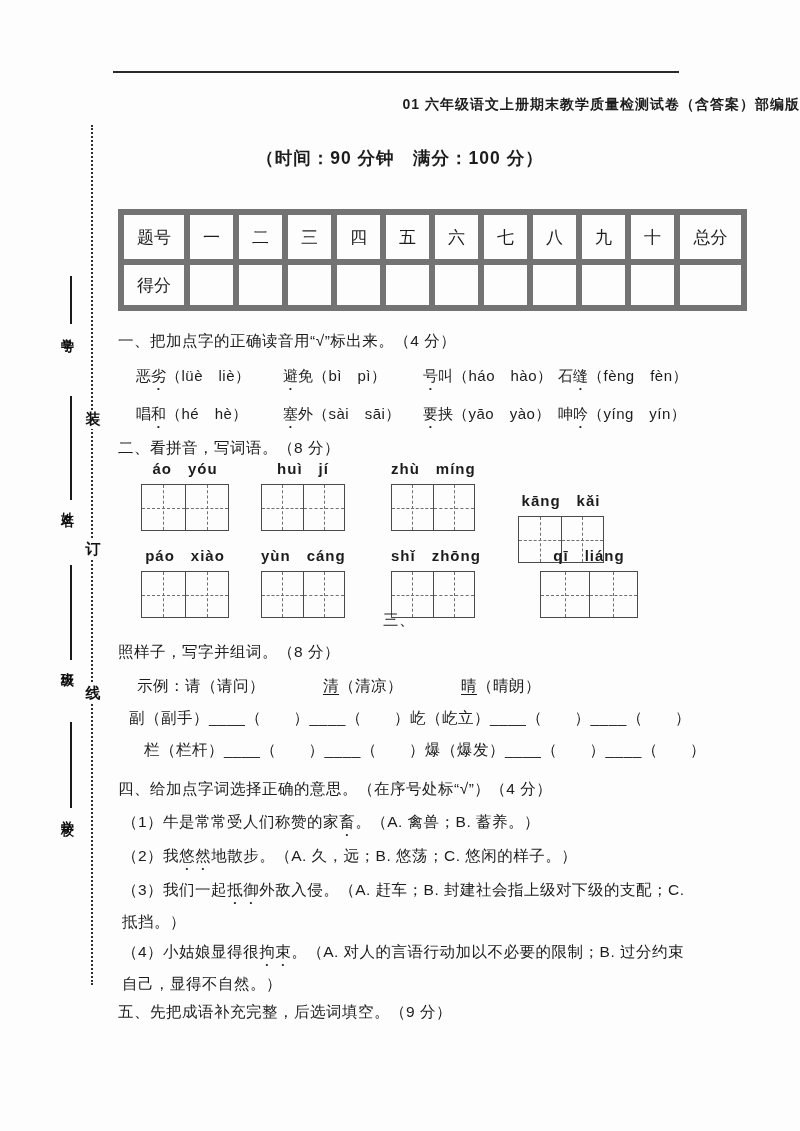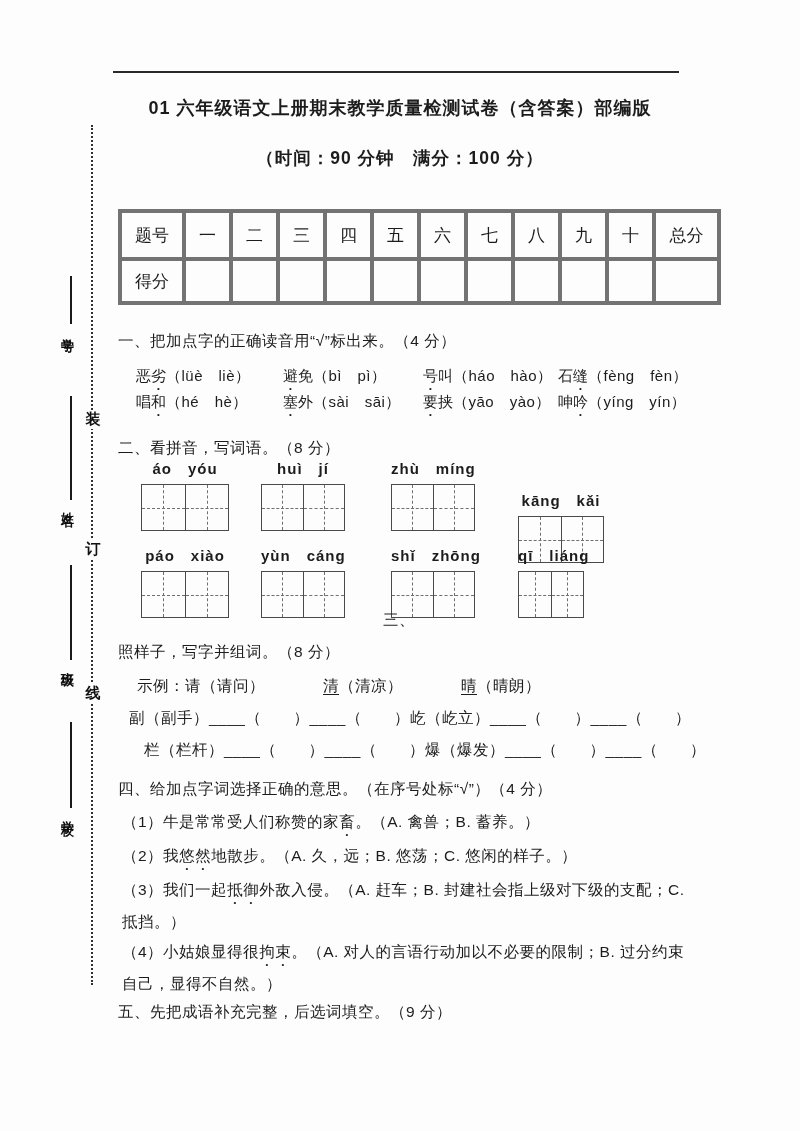--- a/index.html
+++ b/index.html
@@ -5,40 +5,40 @@
   html,body{margin:0;padding:0;}
   body{
     width:800px;height:1131px;position:relative;background:#fdfdfd;
     font-family:"Liberation Sans","DejaVu Sans",sans-serif;
     color:#1c1c1c;overflow:hidden;
   }
   .abs{position:absolute;}
   
   .top-rule{left:113px;top:71px;width:566px;height:2px;background:#2b2b2b;}
   
-  .title{left:0;top:96px;width:100%;text-align:center;font-size:18px;font-weight:bold;letter-spacing:1px;}
+  .title{left:0;top:96px;width:100%;text-align:right;font-size:14px;font-weight:bold;letter-spacing:1px;}
   .subtitle{left:0;top:146px;width:100%;text-align:center;font-size:17.5px;font-weight:bold;letter-spacing:1px;}
   
   .seal-dotted{left:91px;top:125px;height:860px;width:0;border-left:2px dotted #2f2f2f;}
   .seal-char{left:84px;width:18px;text-align:center;background:#fdfdfd;font-size:15px;font-weight:bold;color:#111;}
   .m-seg{left:70px;width:2px;background:#1a1a1a;}
   .m-label{left:56px;width:20px;writing-mode:vertical-rl;text-orientation:upright;
            font-size:13px;font-weight:bold;color:#0e0e0e;letter-spacing:2px;text-align:center;}
   
   table.score{left:118px;top:209px;border-collapse:collapse;table-layout:fixed;}
-  table.score td{border:4px solid #737373;text-align:center;font-size:17px;padding:0;margin-top:16px;}
+  table.score td{border:6px solid #737373;text-align:center;font-size:17px;padding:0;margin-top:16px;}
   table.score tr:first-child td{height:44px;}
   table.score tr:last-child td{height:40px;}
   td.w-lab{width:60px;}
   td.w-num{width:43px;}
   td.w-tot{width:61px;}
   
   .h{font-size:15.5px;letter-spacing:0.5px;}
   .s1-grid{left:118px;top:367px;width:572px;display:grid;grid-template-columns:147px 140px 135px auto;
-           padding-left:18px;font-size:15px;}
+           row-gap:12px;padding-left:18px;font-size:15px;}
   .py{letter-spacing:0.5px;}
   .dt{-webkit-text-emphasis-style:dot;-webkit-text-emphasis-position:under;
       text-emphasis-style:dot;text-emphasis-position:under right;}
   
   .unit{position:absolute;}
   .unit .lab{text-align:center;font-weight:bold;font-size:15px;letter-spacing:1px;margin-bottom:5px;white-space:nowrap;}
   .tian{display:flex;border:1.7px solid #4a4a4a;height:45px;}
   .tian .cell{flex:1;position:relative;}
   .tian .cell + .cell{border-left:1.7px solid #4a4a4a;}
   .tian .cell::before{content:"";position:absolute;left:50%;top:0;bottom:0;border-left:1.5px dashed #6f6f6f;}
@@ -161,21 +161,21 @@
         <div class="cell"></div>
       </div>
   </div>
   <div class="unit" style="left:391px;top:547px;width:84px;">
     <div class="lab">shǐ　zhōng</div>
     <div class="tian">
         <div class="cell"></div>
         <div class="cell"></div>
       </div>
   </div>
-  <div class="unit" style="left:518px;top:547px;width:66px;">
+  <div class="unit" style="left:540px;top:547px;width:98px;">
     <div class="lab">qī　liáng</div>
     <div class="tian">
         <div class="cell"></div>
         <div class="cell"></div>
       </div>
   </div>
 
   <div class="abs h" style="left:383px;top:610px;">三、</div>
   <div class="abs h" style="left:118px;top:642px;">照样子，写字并组词。（8 分）</div>
   <div class="abs h" style="left:137px;top:676px;">

